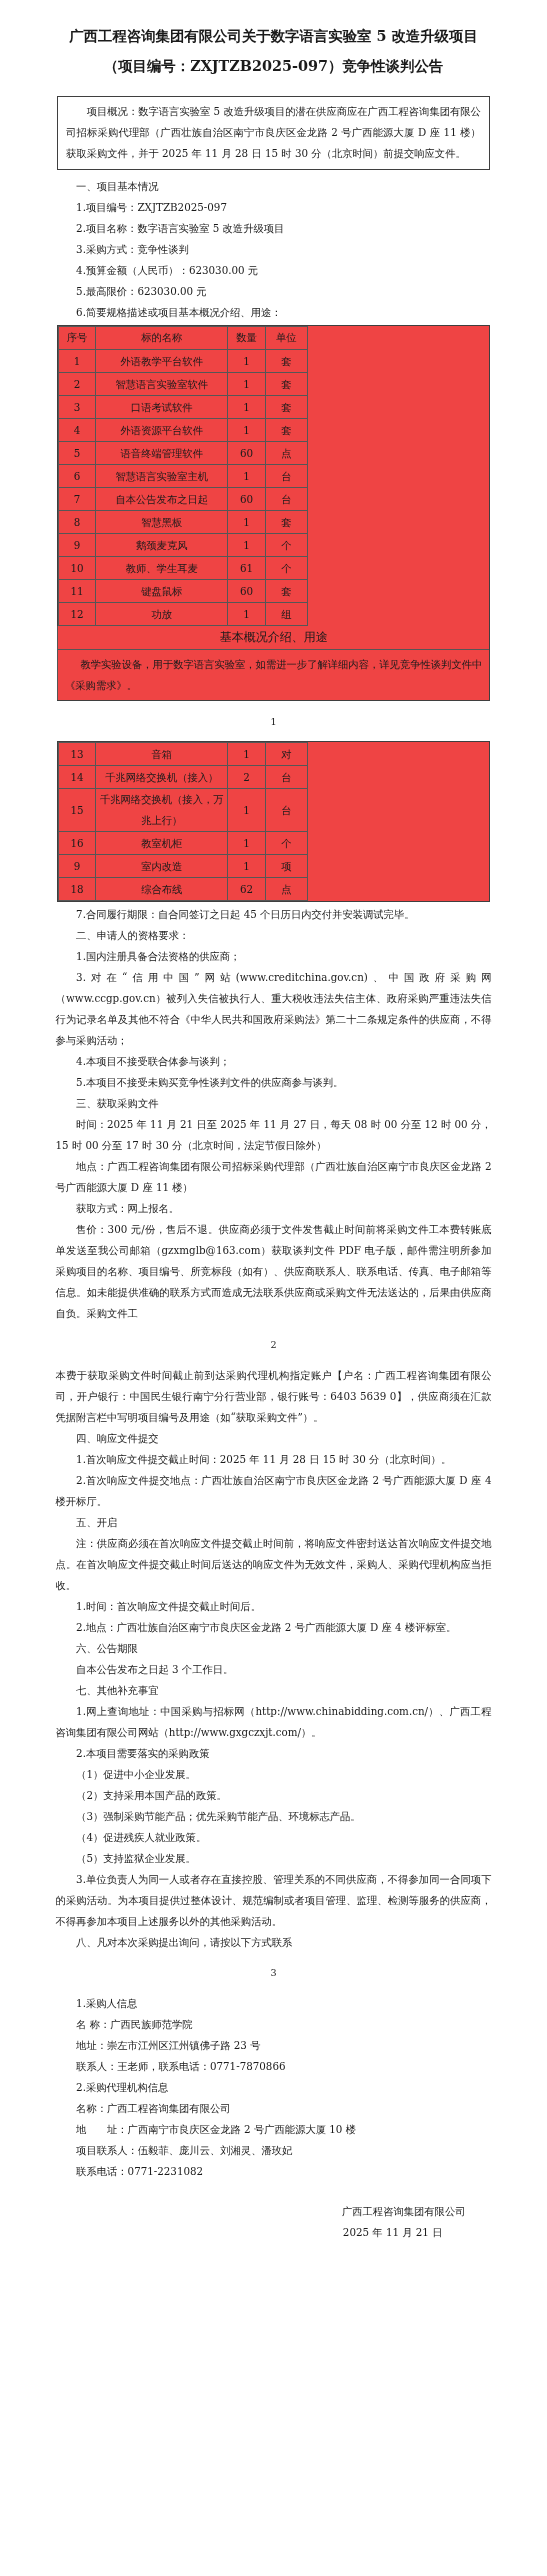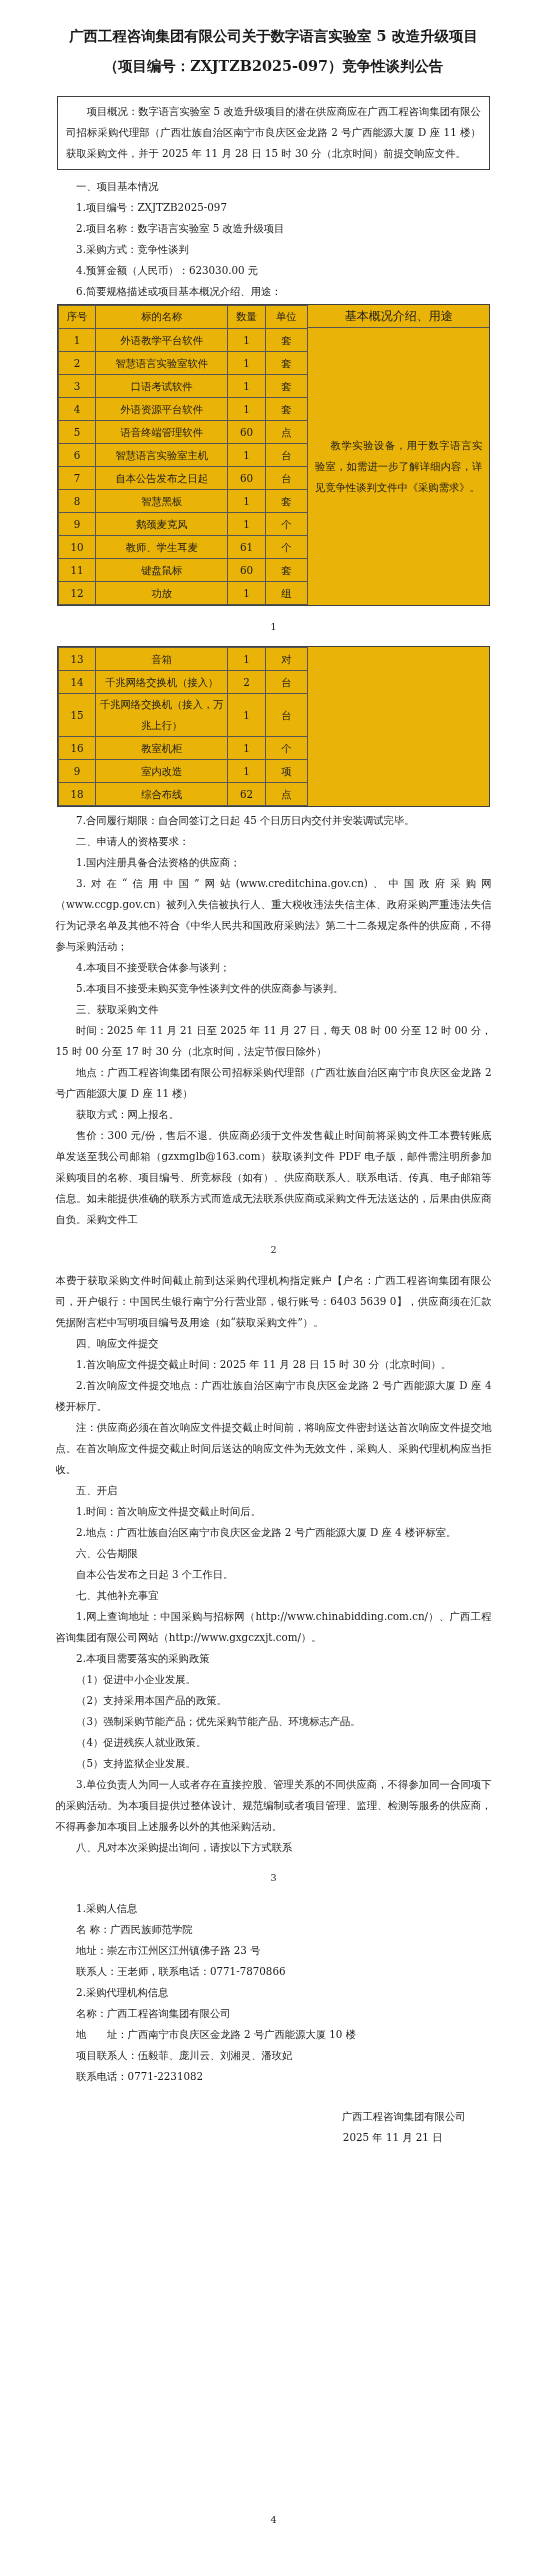--- a/index.html
+++ b/index.html
@@ -9,21 +9,21 @@
     padding:20.5px 38px 13.7px 38px; background:#ffffff;
   }
   .title { font-size:14.4px; font-weight:bold; text-align:center; line-height:30px; margin:0 0 15px 0; }
   .title .tline { display:block; }
   .overview-box { border:1.4px solid #3f3f3f; padding:4.8px 8.2px; margin:0 1.4px 5.5px 1.4px; }
   .overview-box p { margin:0; }
   .para { margin:0; font-size:10.3px; line-height:21px; text-indent:2em; text-align:justify; }
   .noindent { text-indent:0; }
   .pagenum { text-align:center; font-size:9.6px; line-height:21px; margin:9.6px 0; font-family:"DejaVu Serif","Liberation Serif",serif; }
 
-  .spec-table { display:flex; border:1.4px solid #3f3f3f; margin:2.1px 1.4px; background:#eab308; }
+  .spec-table { display:flex; border:1.4px solid #3f3f3f; margin:2.1px 1.4px; background:#ef4444;flex-direction:column; }
   .left-tbl { border-collapse:collapse; width:58%; table-layout:fixed; }
   .left-tbl th, .left-tbl td {
     border:0.7px solid #565656; font-size:10.3px; font-weight:normal; text-align:center;
     padding:0 2.7px; height:22px; line-height:21px; vertical-align:middle; word-break:break-all;
   }
   .left-tbl th { height:22.6px; }
   .c-no  { width:15%; }
   .c-name{ width:53%; }
   .c-qty { width:15%; }
   .c-unit{ width:17%; }
@@ -48,20 +48,21 @@
 
   <div class="overview-box">
     <p class="para">项目概况：数字语言实验室 5 改造升级项目的潜在供应商应在广西工程咨询集团有限公司招标采购代理部（广西壮族自治区南宁市良庆区金龙路 2 号广西能源大厦 D 座 11 楼）获取采购文件，并于 2025 年 11 月 28 日 15 时 30 分（北京时间）前提交响应文件。</p>
   </div>
 
   <p class="para">一、项目基本情况</p>
   <p class="para">1.项目编号：ZXJTZB2025-097</p>
   <p class="para">2.项目名称：数字语言实验室 5 改造升级项目</p>
   <p class="para">3.采购方式：竞争性谈判</p>
   <p class="para">4.预算金额（人民币）：623030.00 元</p>
+  <p class="para">5.最高限价：623030.00 元</p>
   <p class="para">6.简要规格描述或项目基本概况介绍、用途：</p>
 
   <div class="spec-table">
     <table class="left-tbl">
       <colgroup>
           <col class="c-no">
           <col class="c-name">
           <col class="c-qty">
           <col class="c-unit">
         </colgroup>
@@ -242,23 +243,23 @@
   <p class="para">获取方式：网上报名。</p>
   <p class="para">售价：300 元/份，售后不退。供应商必须于文件发售截止时间前将采购文件工本费转账底单发送至我公司邮箱（gzxmglb@163.com）获取谈判文件 PDF 电子版，邮件需注明所参加采购项目的名称、项目编号、所竞标段（如有）、供应商联系人、联系电话、传真、电子邮箱等信息。如未能提供准确的联系方式而造成无法联系供应商或采购文件无法送达的，后果由供应商自负。采购文件工</p>
 
   <div class="pagenum">2</div>
 
   <p class="para noindent">本费于获取采购文件时间截止前到达采购代理机构指定账户【户名：广西工程咨询集团有限公司，开户银行：中国民生银行南宁分行营业部，银行账号：6403 5639 0】，供应商须在汇款凭据附言栏中写明项目编号及用途（如“获取采购文件”）。</p>
 
   <p class="para">四、响应文件提交</p>
   <p class="para">1.首次响应文件提交截止时间：2025 年 11 月 28 日 15 时 30 分（北京时间）。</p>
   <p class="para">2.首次响应文件提交地点：广西壮族自治区南宁市良庆区金龙路 2 号广西能源大厦 D 座 4 楼开标厅。</p>
+  <p class="para">五、开启</p>
+
   <p class="para">注：供应商必须在首次响应文件提交截止时间前，将响应文件密封送达首次响应文件提交地点。在首次响应文件提交截止时间后送达的响应文件为无效文件，采购人、采购代理机构应当拒收。</p>
-
-  <p class="para">五、开启</p>
   <p class="para">1.时间：首次响应文件提交截止时间后。</p>
   <p class="para">2.地点：广西壮族自治区南宁市良庆区金龙路 2 号广西能源大厦 D 座 4 楼评标室。</p>
 
   <p class="para">六、公告期限</p>
   <p class="para">自本公告发布之日起 3 个工作日。</p>
 
   <p class="para">七、其他补充事宜</p>
   <p class="para">1.网上查询地址：中国采购与招标网（http://www.chinabidding.com.cn/）、广西工程咨询集团有限公司网站（http://www.gxgczxjt.com/）。</p>
   <p class="para">2.本项目需要落实的采购政策</p>
   <p class="para">（1）促进中小企业发展。</p>

